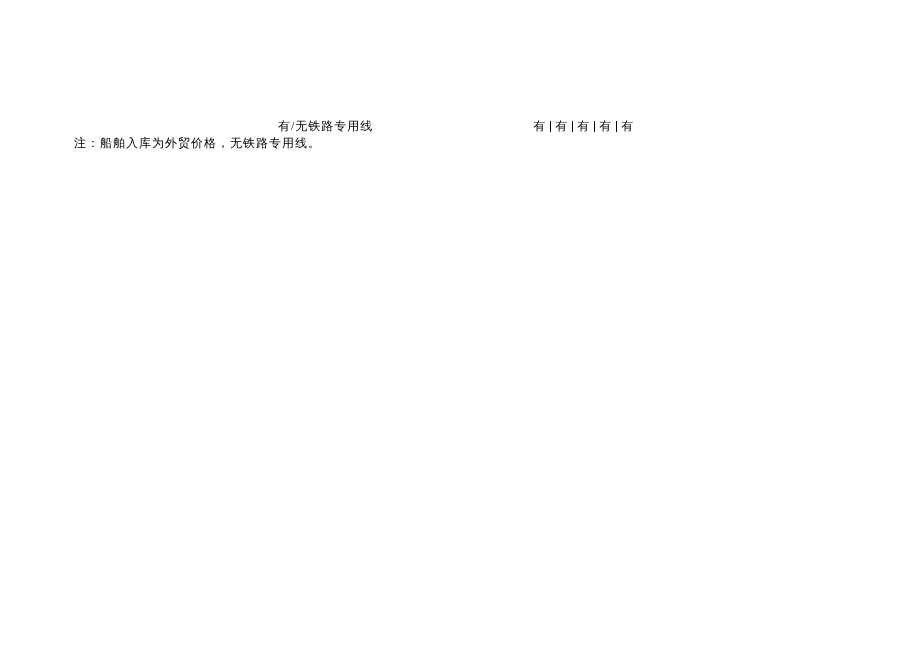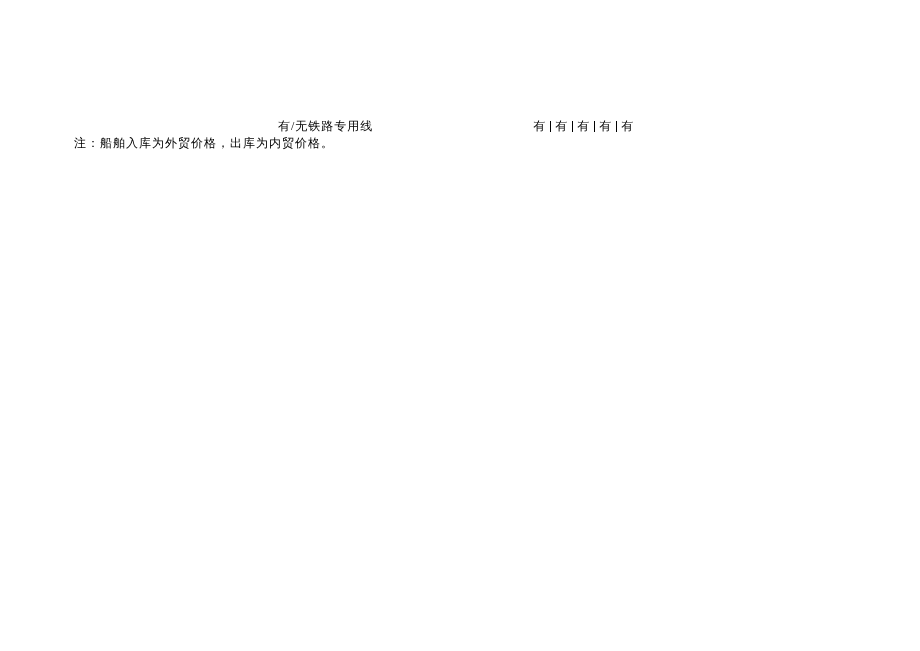--- a/index.html
+++ b/index.html
@@ -67,13 +67,13 @@
     <span class="value-item">有</span>
     <span class="separator"></span>
     <span class="value-item">有</span>
     <span class="separator"></span>
     <span class="value-item">有</span>
     <span class="separator"></span>
     <span class="value-item">有</span>
   </span>
 </div>
 
-<div class="note-line">注：船舶入库为外贸价格，出库为内贸价格。</div>
+<div class="note-line">注：船舶入库为外贸价格，无铁路专用线。</div>
 
 </body></html>

